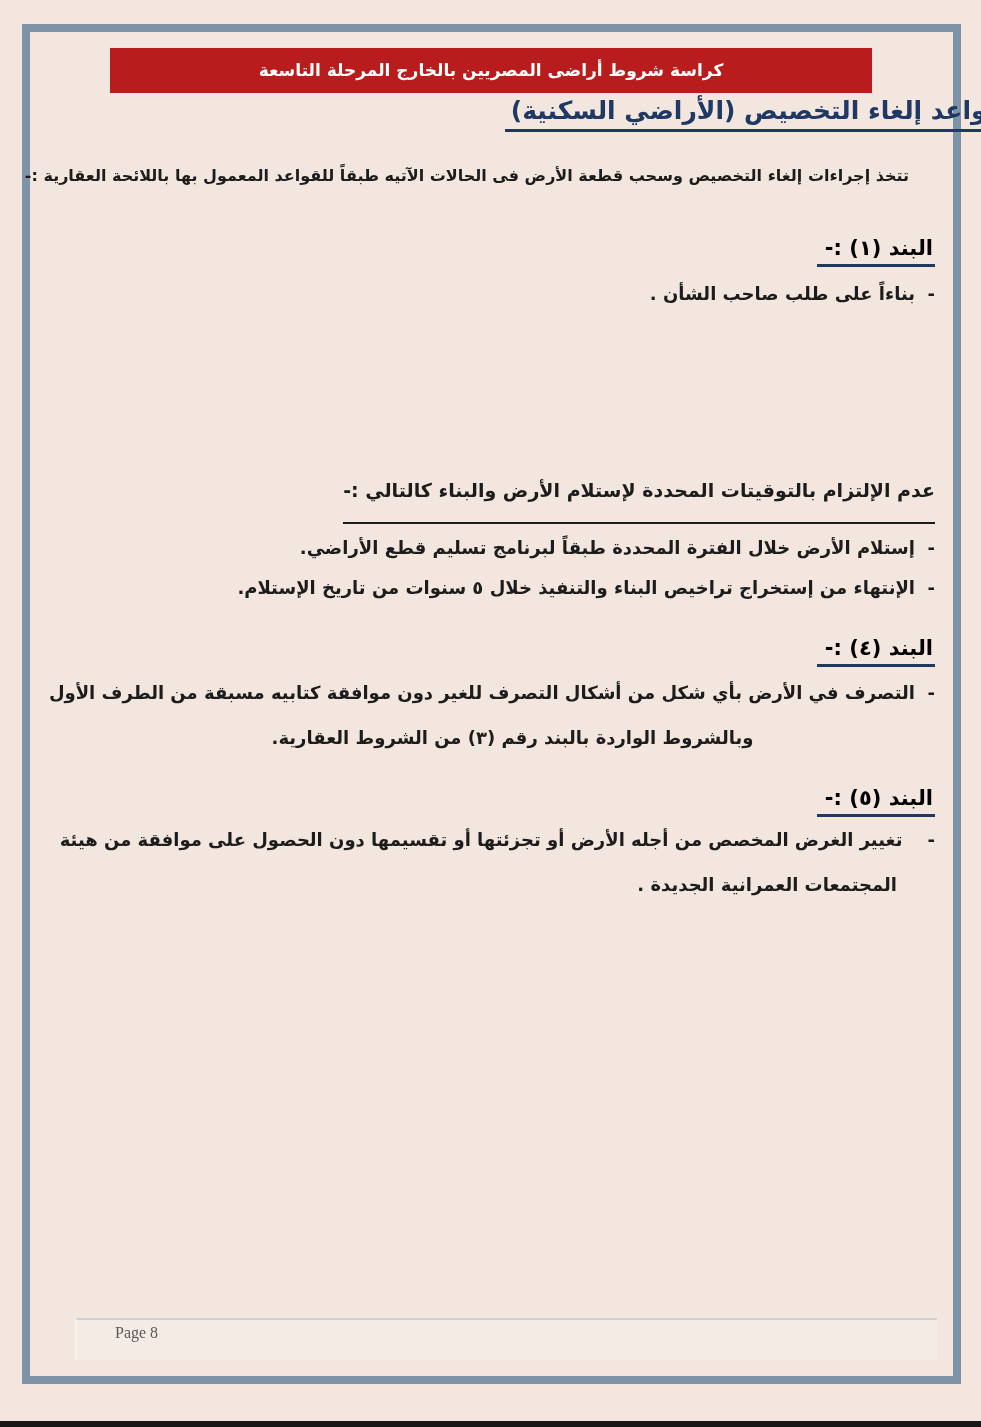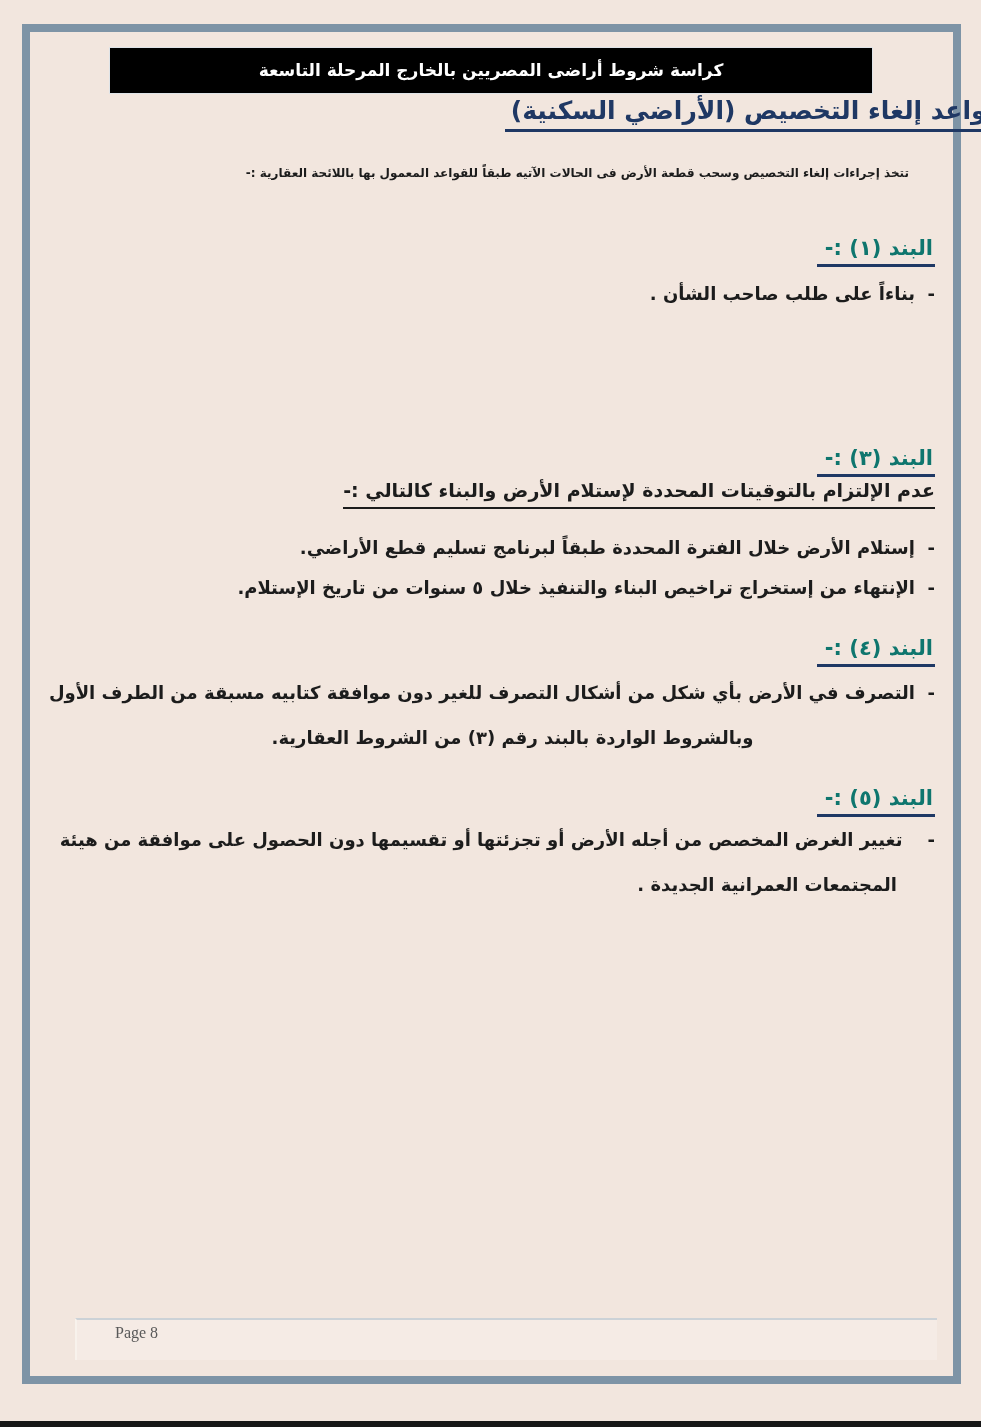--- a/index.html
+++ b/index.html
@@ -14,21 +14,21 @@
     position:absolute;
     left:22px;top:24px;
     width:939px;height:1360px;
     box-sizing:border-box;
     border:8px solid #7e94a6;
   }
   .banner{
     position:absolute;
     left:110px;top:48px;
     width:762px;height:45px;
-    background:#000000;
+    background:#b91c1c;
     box-shadow:0 0 0 1px #dfe4e8;
     text-align:center;
     line-height:45px;
   }
   .banner-text{
     color:#ffffff;
     font-size:17px;
     font-weight:bold;
     white-space:pre;
   }
@@ -48,42 +48,42 @@
     white-space:pre;
   }
   .abs{
     position:absolute;
     left:90px;right:46px;
   }
   .intro{
     top:166px;
     left:60px;right:72px;
     color:#1c1c1c;
-    font-size:12px;
+    font-size:16px;
     font-weight:bold;
     text-align:right;
     white-space:pre;
   }
   .h-row{ text-align:right; }
   .h-text{
     display:inline-block;
-    color:#0f766e;
+    color:#000000;
     font-size:21px;
     font-weight:bold;
     padding:0 2px 4px 8px;
     border-bottom:3px solid #1f3864;
     white-space:pre;
   }
   .sub-row{ text-align:right; }
   .sub-text{
     display:inline-block;
     color:#1c1c1c;
     font-size:19px;
     font-weight:bold;
-    padding-bottom:6px;
+    padding-bottom:21px;
     border-bottom:2px solid #1c1c1c;
     white-space:pre;
   }
   .bullet{
     color:#1c1c1c;
     font-size:18px;
     font-weight:bold;
     text-align:right;
     white-space:pre;
   }
@@ -129,23 +129,20 @@
   </div>
 
   <div class="abs intro" dir="rtl">تتخذ إجراءات إلغاء التخصيص وسحب قطعة الأرض فى الحالات الآتيه طبقاً للقواعد المعمول بها باللائحة العقارية :-</div>
 
   <div class="abs h-row" style="top:236px" dir="rtl">
     <span class="h-text">البند (١) :-</span>
   </div>
   <div class="abs bullet" style="top:283px" dir="rtl">-  بناءاً على طلب صاحب الشأن .</div>
 
 
-  <div class="abs h-row" style="top:446px" dir="rtl">
-    <span class="h-text">البند (٣) :-</span>
-  </div>
   <div class="abs sub-row" style="top:479px" dir="rtl">
     <span class="sub-text">عدم الإلتزام بالتوقيتات المحددة لإستلام الأرض والبناء كالتالي :-</span>
   </div>
   <div class="abs bullet" style="top:537px" dir="rtl">-  إستلام الأرض خلال الفترة المحددة طبقاً لبرنامج تسليم قطع الأراضي.</div>
   <div class="abs bullet" style="top:577px" dir="rtl">-  الإنتهاء من إستخراج تراخيص البناء والتنفيذ خلال ٥ سنوات من تاريخ الإستلام.</div>
 
   <div class="abs h-row" style="top:636px" dir="rtl">
     <span class="h-text">البند (٤) :-</span>
   </div>
   <div class="abs bullet" style="top:682px" dir="rtl">-  التصرف في الأرض بأي شكل من أشكال التصرف للغير دون موافقة كتابيه مسبقة من الطرف الأول</div>

